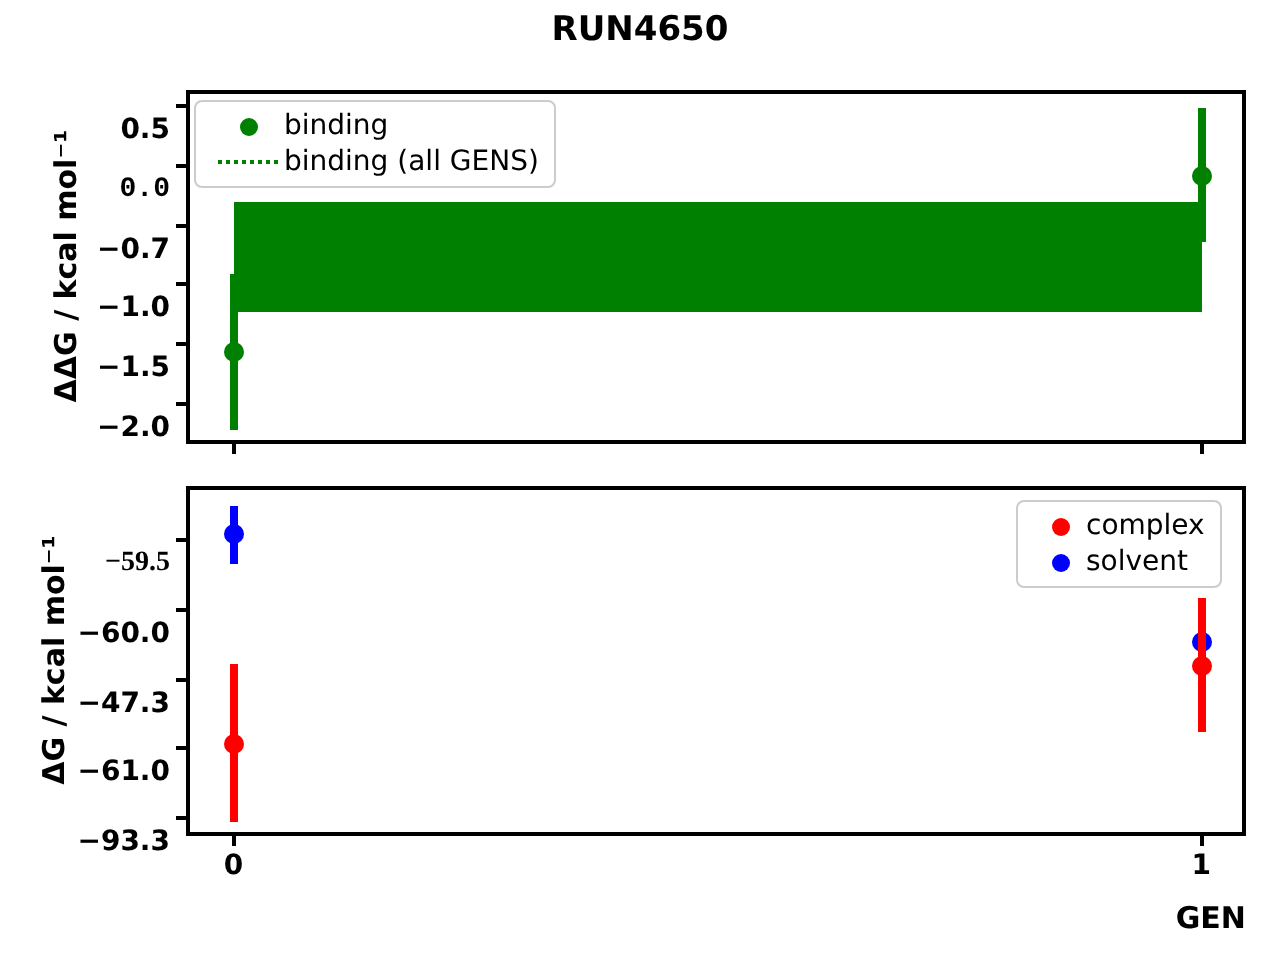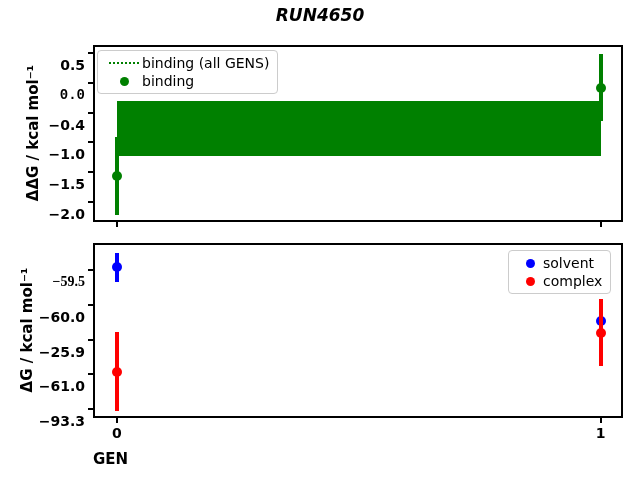--- a/index.html
+++ b/index.html
@@ -2,33 +2,33 @@
 <html><head>
 <meta charset="utf-8">
 <style>
   html,body{margin:0;padding:0;background:#fff;}
   .figure{
     position:relative;width:640px;height:480px;background:#ffffff;
     font-family:"DejaVu Sans","Liberation Sans",sans-serif;color:#000;overflow:hidden;
   }
   .fig-title{
     position:absolute;left:0;top:5px;width:640px;text-align:center;
-    font-size:17px;font-weight:bold;font-style:italic;
+    font-size:17px;font-weight:bold;
   }
   .axes{position:absolute;border:2px solid #000;background:#fff;box-sizing:border-box;}
   #axes1{left:93px;top:45px;width:530px;height:177px;}
   #axes2{left:93px;top:243px;width:530px;height:175px;}
   .ylabel{
     position:absolute;white-space:nowrap;font-size:15px;font-weight:bold;
     transform:translate(-50%,-50%) rotate(-90deg);
   }
   #ylabel1{left:33px;top:133px;}
   #ylabel2{left:27px;top:330px;}
   .xlabel{
-    position:absolute;left:93px;top:450px;width:530px;text-align:left;
+    position:absolute;left:93px;top:450px;width:530px;text-align:right;
     font-size:15px;font-weight:bold;
   }
   .tick{position:absolute;background:#000;}
   .tick-label{position:absolute;font-size:14px;font-weight:bold;line-height:16px;}
   .ytick-label{text-align:right;width:60px;margin-top:12px;}
   .xtick-label{text-align:center;width:24px;}
   .band{position:absolute;}
   .errbar{position:absolute;}
   .marker{position:absolute;border-radius:50%;}
   .legend{
@@ -56,72 +56,72 @@
   <div class="axes" id="axes1"></div>
   <div class="axes" id="axes2"></div>
 
   <div class="ylabel" id="ylabel1">ΔΔG / kcal mol⁻¹</div>
   <div class="ylabel" id="ylabel2">ΔG / kcal mol⁻¹</div>
   <div class="xlabel">GEN</div>
 
   <div class="legend" id="legend1">
     <div class="legend-row">
       <span class="legend-marker-box">
+        <span class="legend-dot" style="background: rgb(0, 128, 0);"></span>
+      </span>
+      <span class="legend-label">binding</span>
+    </div>
+    <div class="legend-row">
+      <span class="legend-marker-box">
         <span class="legend-dotted" style="border-top-color: rgb(0, 128, 0);"></span>
       </span>
       <span class="legend-label">binding (all GENS)</span>
-    </div>
-    <div class="legend-row">
-      <span class="legend-marker-box">
-        <span class="legend-dot" style="background: rgb(0, 128, 0);"></span>
-      </span>
-      <span class="legend-label">binding</span>
     </div>
   </div>
 
   <div class="legend" id="legend2">
     <div class="legend-row">
       <span class="legend-marker-box">
+        <span class="legend-dot" style="background: rgb(255, 0, 0);"></span>
+      </span>
+      <span class="legend-label">complex</span>
+    </div>
+    <div class="legend-row">
+      <span class="legend-marker-box">
         <span class="legend-dot" style="background: rgb(0, 0, 255);"></span>
       </span>
       <span class="legend-label">solvent</span>
-    </div>
-    <div class="legend-row">
-      <span class="legend-marker-box">
-        <span class="legend-dot" style="background: rgb(255, 0, 0);"></span>
-      </span>
-      <span class="legend-label">complex</span>
     </div>
   </div>
 
 <div class="tick" style="left: 88px; top: 51.9655px; width: 5px; height: 2px;"></div>
     <div class="tick-label ytick-label" style="left: 25px; top: 44.9655px;">0.5</div>
     <div class="tick" style="left: 88px; top: 81.7931px; width: 5px; height: 2px;"></div>
     <div class="tick-label ytick-label" style="left: 25px; top: 74.7931px; font-family: Liberation Mono, monospace;">0.0</div>
     <div class="tick" style="left: 88px; top: 111.621px; width: 5px; height: 2px;"></div>
-    <div class="tick-label ytick-label" style="left: 25px; top: 104.621px;">−0.4</div>
+    <div class="tick-label ytick-label" style="left: 25px; top: 104.621px;">−0.7</div>
     <div class="tick" style="left: 88px; top: 141.448px; width: 5px; height: 2px;"></div>
     <div class="tick-label ytick-label" style="left: 25px; top: 134.448px;">−1.0</div>
     <div class="tick" style="left: 88px; top: 171.276px; width: 5px; height: 2px;"></div>
     <div class="tick-label ytick-label" style="left: 25px; top: 164.276px;">−1.5</div>
     <div class="tick" style="left: 88px; top: 201.103px; width: 5px; height: 2px;"></div>
     <div class="tick-label ytick-label" style="left: 25px; top: 194.103px;">−2.0</div>
     <div class="tick" style="left: 115.776px; top: 222px; width: 2px; height: 5px;"></div>
     <div class="tick" style="left: 599.676px; top: 222px; width: 2px; height: 5px;"></div>
     <div class="band" style="left: 116.776px; top: 101.286px; width: 483.901px; height: 54.8828px; background: rgb(0, 128, 0);"></div>
     <div class="errbar" style="left: 114.776px; top: 137.079px; width: 4px; height: 77.5517px; background: rgb(0, 128, 0);"></div>
     <div class="marker" style="left: 111.776px; top: 170.855px; width: 10px; height: 10px; background: rgb(0, 128, 0);"></div>
     <div class="errbar" style="left: 598.676px; top: 54.1586px; width: 4px; height: 66.8138px; background: rgb(0, 128, 0);"></div>
     <div class="marker" style="left: 595.676px; top: 82.5655px; width: 10px; height: 10px; background: rgb(0, 128, 0);"></div>
     <div class="tick" style="left: 88px; top: 269.024px; width: 5px; height: 2px;"></div>
     <div class="tick-label ytick-label" style="left: 25px; top: 262.024px; font-family: Liberation Serif, serif;">−59.5</div>
     <div class="tick" style="left: 88px; top: 303.78px; width: 5px; height: 2px;"></div>
     <div class="tick-label ytick-label" style="left: 25px; top: 296.78px;">−60.0</div>
     <div class="tick" style="left: 88px; top: 338.537px; width: 5px; height: 2px;"></div>
-    <div class="tick-label ytick-label" style="left: 25px; top: 331.537px;">−25.9</div>
+    <div class="tick-label ytick-label" style="left: 25px; top: 331.537px;">−47.3</div>
     <div class="tick" style="left: 88px; top: 373.293px; width: 5px; height: 2px;"></div>
     <div class="tick-label ytick-label" style="left: 25px; top: 366.293px;">−61.0</div>
     <div class="tick" style="left: 88px; top: 408.049px; width: 5px; height: 2px;"></div>
     <div class="tick-label ytick-label" style="left: 25px; top: 401.049px;">−93.3</div>
     <div class="tick" style="left: 115.776px; top: 418px; width: 2px; height: 5px;"></div>
     <div class="tick-label xtick-label" style="left: 104.776px; top: 425px;">0</div>
     <div class="tick" style="left: 599.676px; top: 418px; width: 2px; height: 5px;"></div>
     <div class="tick-label xtick-label" style="left: 588.676px; top: 425px;">1</div>
     <div class="errbar" style="left: 114.776px; top: 252.646px; width: 4px; height: 29.1951px; background: rgb(0, 0, 255);"></div>
     <div class="marker" style="left: 111.776px; top: 262.244px; width: 10px; height: 10px; background: rgb(0, 0, 255);"></div>

